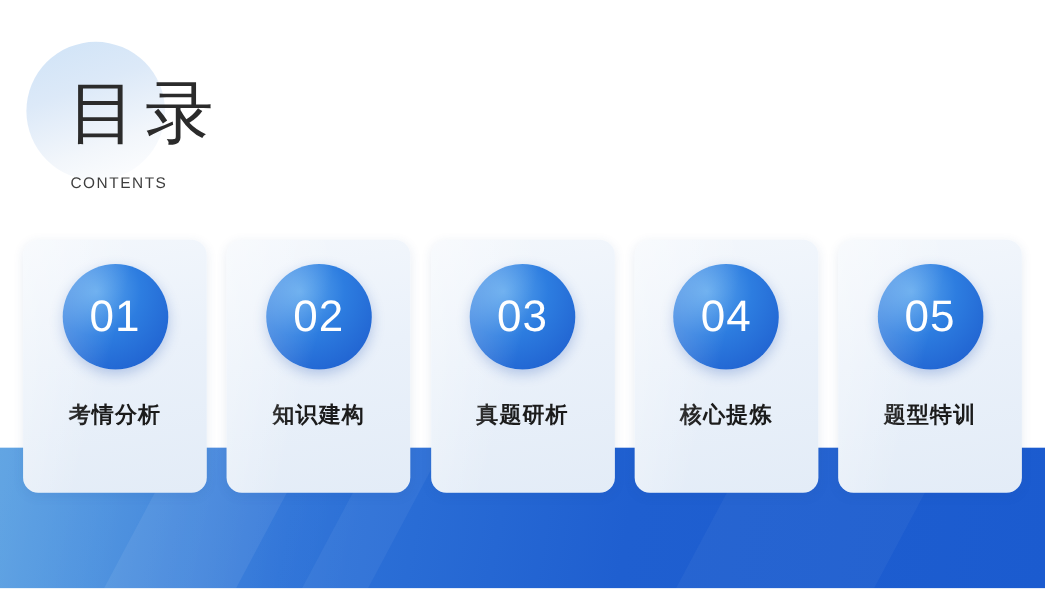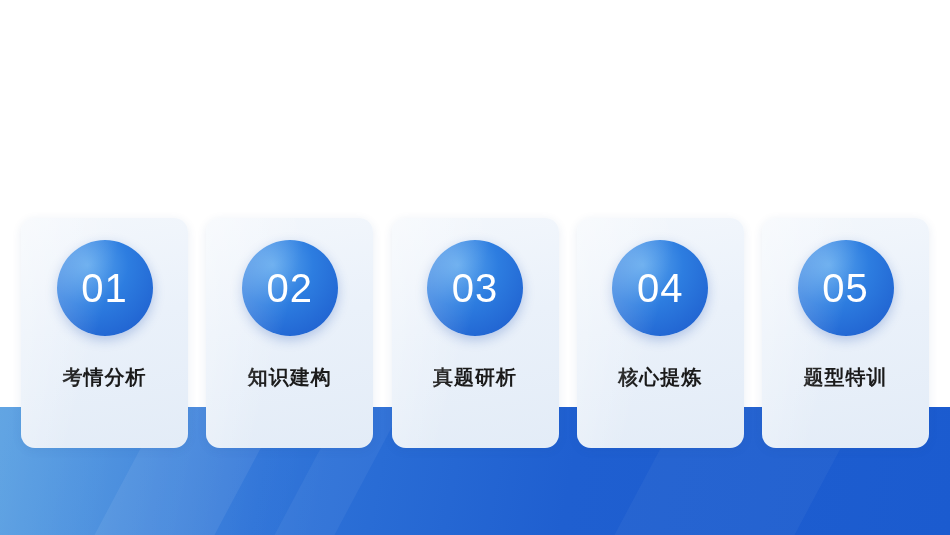--- a/index.html
+++ b/index.html
@@ -156,20 +156,25 @@
 <body>
 
 <div class="slide">
 
   <div class="bottom-band">
     <div class="band-stripe s1"></div>
     <div class="band-stripe s2"></div>
     <div class="band-stripe s3"></div>
   </div>
 
+  <div class="title-block">
+    <div class="title-circle"></div>
+    <div class="title-text">目录</div>
+    <div class="title-sub">CONTENTS</div>
+  </div>
 
   <div class="cards">
 
     <div class="card">
       <div class="card-circle">
         <span class="card-num">01</span>
       </div>
       <div class="card-label">考情分析</div>
     </div>
 

